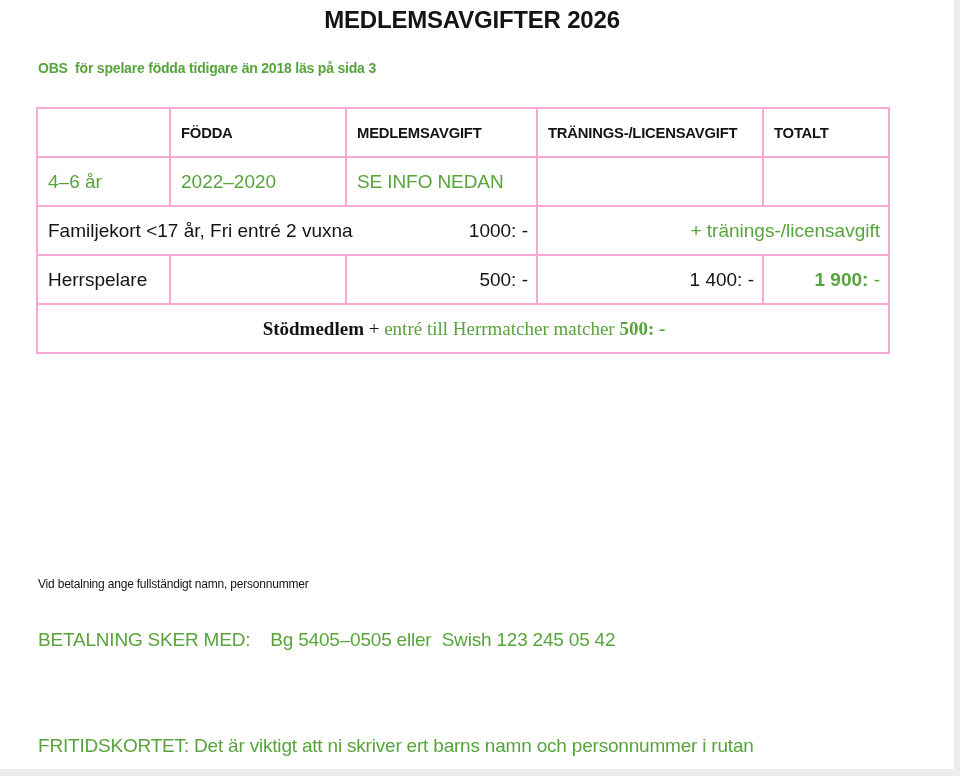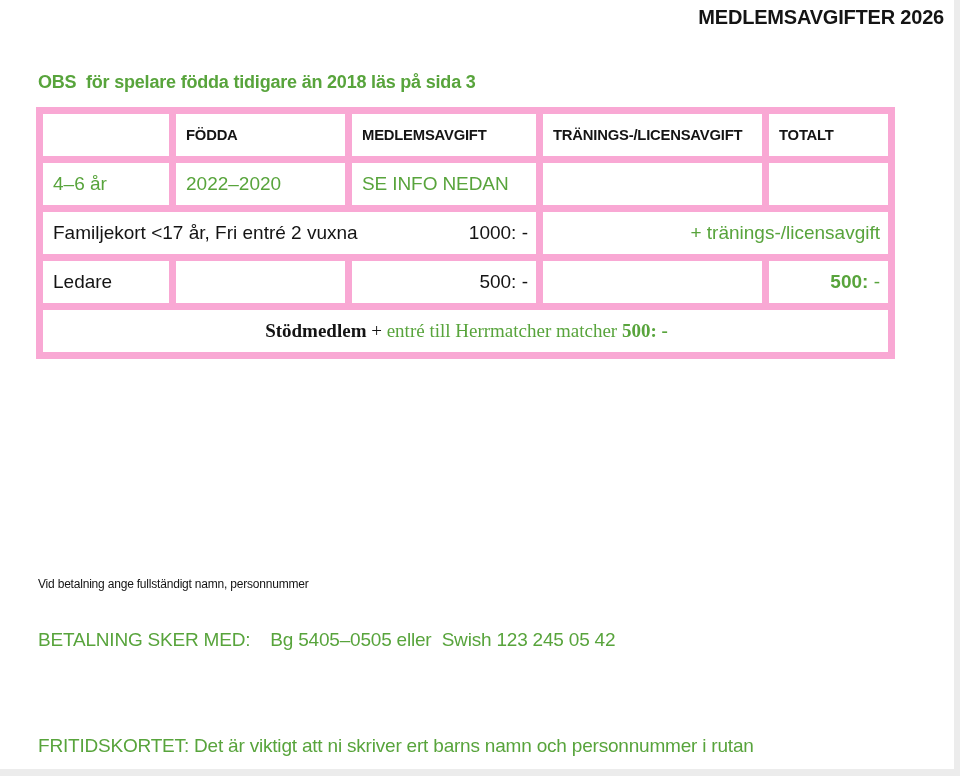--- a/index.html
+++ b/index.html
@@ -8,41 +8,41 @@
     background: #ffffff;
     font-family: "Liberation Sans", sans-serif;
     color: #141414;
     overflow: hidden;
     position: relative;
   }
   .abs { position: absolute; }
 
   .title {
     top: 6px; left: 0; width: 944px;
-    text-align: right;
-    font-size: 20px; font-weight: bold;
+    text-align: center;
+    font-size: 24px; font-weight: bold;
     letter-spacing: -0.2px;
   }
   .notice {
-    top: 72px; left: 38px;
-    font-size: 18px; font-weight: bold;
+    top: 60px; left: 38px;
+    font-size: 14px; font-weight: bold;
     color: var(--green);
     white-space: pre-wrap;
     letter-spacing: -0.2px;
   }
 
   table.fees {
     position: absolute;
     top: 107px; left: 36px;
     width: 852px;
     border-collapse: collapse;
     table-layout: fixed;
   }
   .fees th, .fees td {
-    border: 7px solid #f9a8d4;
+    border: 2px solid #f9a8d4;
     padding: 0 8px;
     font-size: 19px;
     overflow: hidden;
     white-space: nowrap;
     vertical-align: middle;
   }
   .fees tr { height: 49px; }
   .fees th {
     font-size: 14.8px;
     font-weight: bold;
@@ -125,25 +125,25 @@
       <tr>
         <td colspan="3">
           <div class="spread">
             <span>Familjekort &lt;17 år, Fri entré 2 vuxna</span>
             <span>1000: -</span>
           </div>
         </td>
         <td colspan="2" class="amount green">+ tränings-/licensavgift</td>
       </tr>
       <tr>
-        <td>Ledare</td>
+        <td>Herrspelare</td>
         <td></td>
         <td class="amount">500: -</td>
-        <td></td>
-        <td class="amount"><span class="green bold">500:</span><span class="green"> -</span></td>
+        <td class="amount">1 400: -</td>
+        <td class="amount"><span class="green bold">1 900:</span><span class="green"> -</span></td>
       </tr>
       <tr>
         <td colspan="5" class="center"><span class="bold">Stödmedlem</span><span> + </span><span class="green">entré till Herrmatcher matcher </span><span class="green bold">500: -</span></td>
       </tr>
     </tbody>
 </table>
 
 <div class="abs payment-note">Vid betalning ange fullständigt namn, personnummer</div>
 <div class="abs payment-line">
   <span class="label">BETALNING SKER MED:</span><span class="value">Bg 5405–0505 eller  Swish 123 245 05 42</span>

